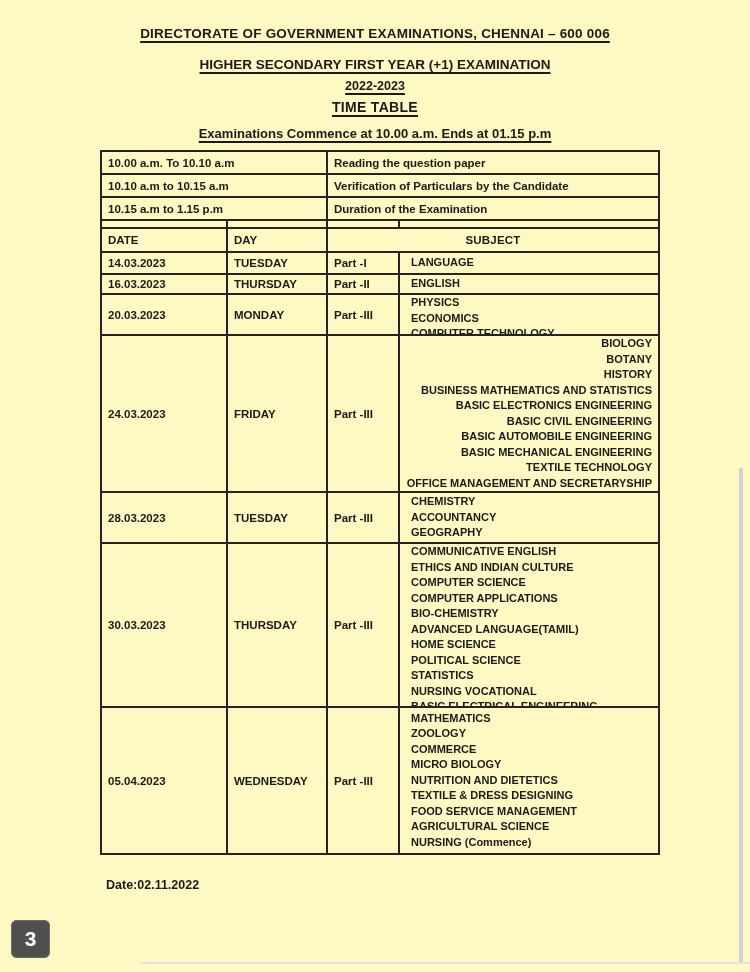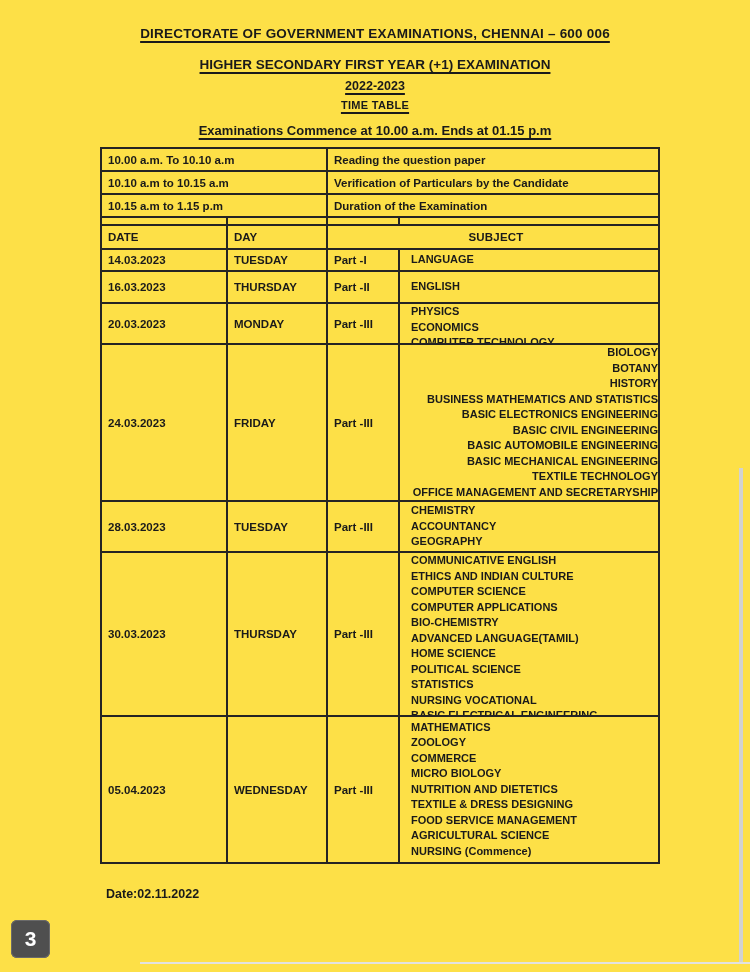--- a/index.html
+++ b/index.html
@@ -5,44 +5,44 @@
   * { margin: 0; padding: 0; box-sizing: border-box; }
   html, body { background: #f6f6f4; }
   body {
     font-family: "Liberation Sans", "DejaVu Sans", sans-serif;
     width: 750px;
   }
   .page {
     position: relative;
     width: 750px;
     height: 972px;
-    background: #fde047;
+    background: #fef9c3;
     color: #1a1a1a;
     overflow: hidden;
   }
   
   .titles { text-align: center; font-weight: bold; }
   .t { display: inline-block; text-decoration: underline; text-decoration-thickness: 2px; text-underline-offset: 3px; }
   .t1 { margin-top: 26px; font-size: 13.5px; letter-spacing: .2px; }
   .t2 { margin-top: 15px; font-size: 13.5px; }
   .t3 { margin-top: 6px;  font-size: 12.5px; }
-  .t4 { margin-top: 5px;  font-size: 11px; letter-spacing: .3px; }
+  .t4 { margin-top: 5px;  font-size: 14px; letter-spacing: .3px; }
   .t5 { margin-top: 10px; font-size: 13px; }
   
   table.tt {
     margin: 8px 0 0 100px;
     width: 558px;
     border-collapse: collapse;
     table-layout: fixed;
   }
   table.tt td {
     border: 2px solid #242424;
     font-weight: bold;
     font-size: 11.5px;
-    padding: 0 0 0 6px;
+    padding: 0 6px 0 6px;
     vertical-align: middle;
     overflow: hidden;
   }
   tr.session td { height: 23px; }
   tr.spacer td { height: 8px; padding: 0; }
   tr.cols td { height: 24px; }
   td.subject-head { text-align: center; padding: 0; letter-spacing: .2px; }
   td.subs-td { padding: 0; vertical-align: top; }
   .subs {
     display: flex;
@@ -135,21 +135,21 @@
             <div class="subs" style="height: 20px;">
               <span>LANGUAGE</span>
             </div>
           </td>
         </tr>
         <tr>
           <td>16.03.2023</td>
           <td>THURSDAY</td>
           <td>Part -II</td>
           <td class="subs-td">
-            <div class="subs" style="height: 30px;">
+            <div class="subs" style="height: 18px;">
               <span>ENGLISH</span>
             </div>
           </td>
         </tr>
         <tr>
           <td>20.03.2023</td>
           <td>MONDAY</td>
           <td>Part -III</td>
           <td class="subs-td">
             <div class="subs" style="height: 39px;">

